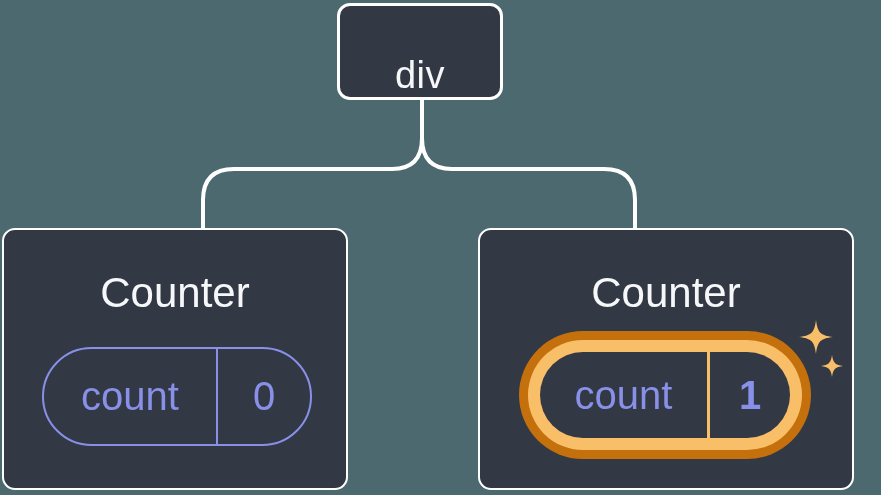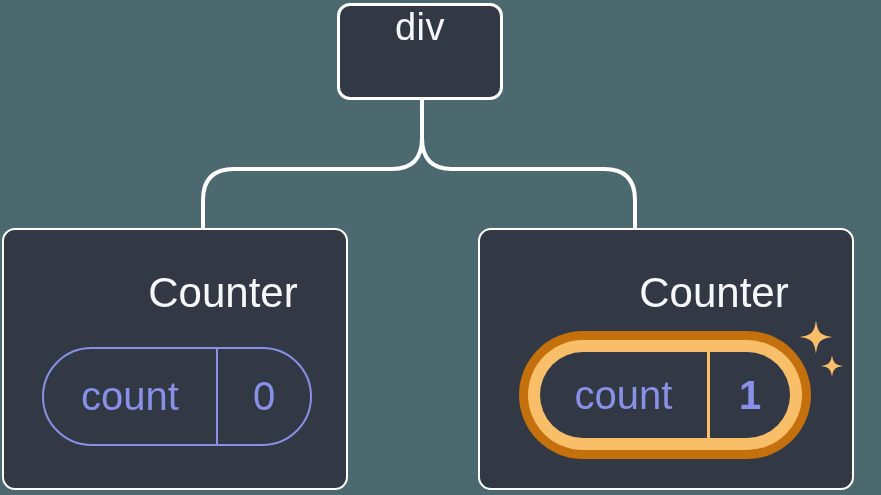--- a/index.html
+++ b/index.html
@@ -18,21 +18,21 @@
   }
   .node-root {
     position: absolute;
     left: 337px; top: 3px;
     width: 166px; height: 97px;
     box-sizing: border-box;
     background: #333845;
     border: 3px solid #FFFFFF;
     border-radius: 13px;
     display: flex;
-    align-items: flex-start;
+    align-items: flex-end;
     justify-content: center;
   }
   .node-root .label {
     color: #F6F7F9;
     font-size: 38px;
     font-weight: 500;
     letter-spacing: 0.5px;
   }
   .card {
     position: absolute;
@@ -48,21 +48,20 @@
   .card-title {
     position: absolute;
     top: 42px;
     left: 0;
     width: 100%;
     text-align: center;
     color: #F6F7F9;
     font-size: 42px;
     font-weight: 500;
     line-height: 1;
-    padding-left: 48px;
   }
   
   .pill {
     position: absolute;
     left: 38px; top: 117px;
     width: 270px; height: 99px;
     box-sizing: border-box;
     border: 2px solid #8890E8;
     border-radius: 50px;
     display: flex;

